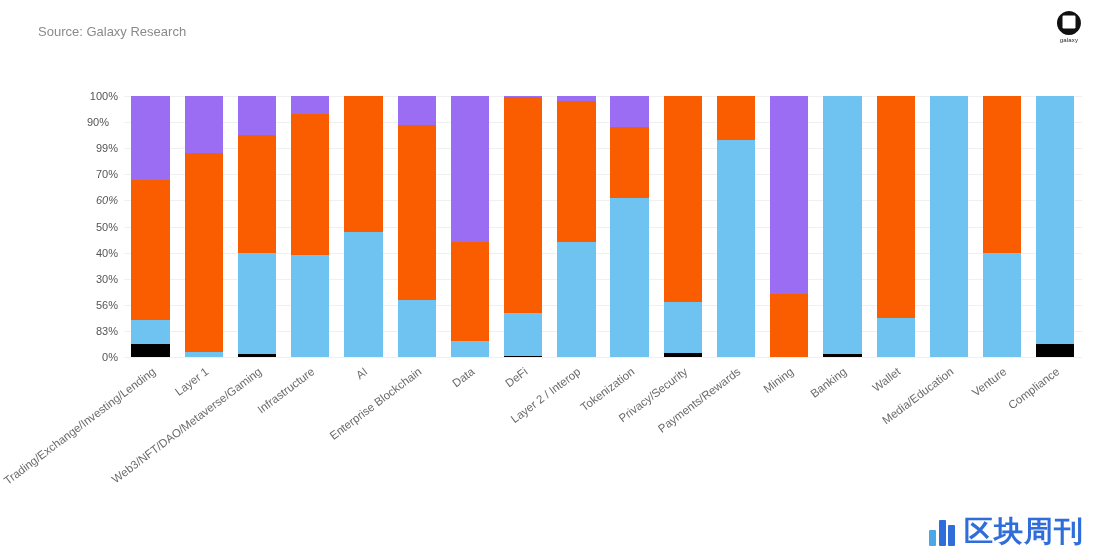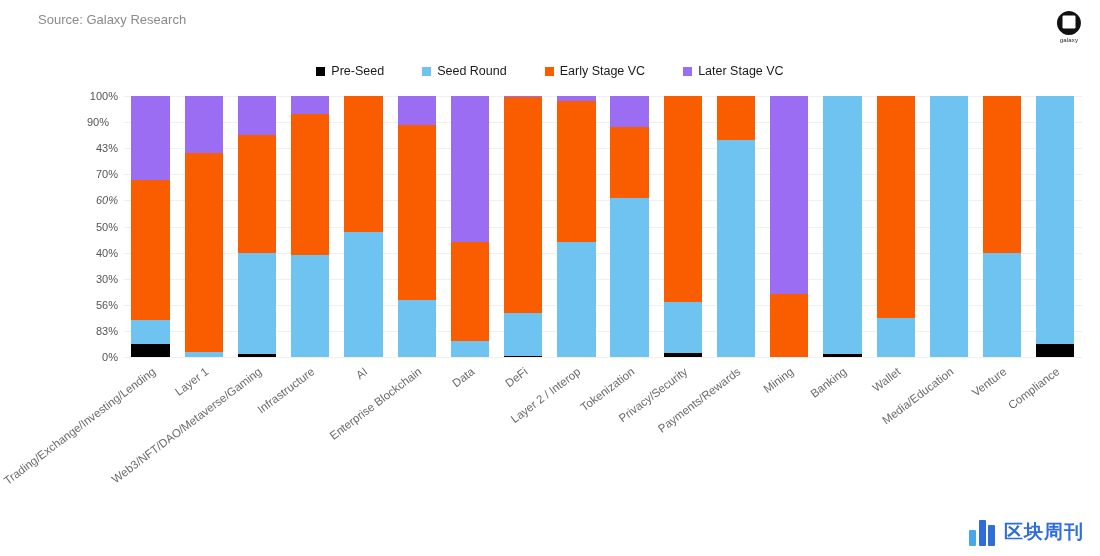--- a/index.html
+++ b/index.html
@@ -11,21 +11,21 @@
   }
   .page { position: relative; width: 1100px; height: 556px; background:#fff; }
 
   
   .header { position:absolute; left:38px; top:8px; }
   .title {
     font-size: 19.5px; font-weight: 700; color:#111111;
     letter-spacing: -0.2px; white-space: nowrap;
   }
   .subtitle {
-    font-size: 13px; color:#8a8a8a; margin-top: 4px; white-space: nowrap;
+    font-size: 13px; color:#8a8a8a; margin-top: 16px; white-space: nowrap;
   }
 
   
   .galaxy-logo { position:absolute; right:14px; top:10px; width:34px; height:40px; text-align:center; }
   .galaxy-mark { width:26px; height:26px; margin:0 auto; position:relative; }
   .galaxy-word { font-size:6px; color:#222; margin-top:1px; letter-spacing:.2px; }
 
   
   .legend {
     position:absolute; left:0; right:0; top:64px;
@@ -82,21 +82,21 @@
     position:absolute; left:40px; bottom:16px;
     font-size:10.5px; color:#c2c2c2; white-space:nowrap;
   }
   .watermark {
     position:absolute; right:16px; bottom:10px;
     display:flex; align-items:center; gap:9px;
   }
   .wm-bars { display:flex; align-items:flex-end; gap:2.5px; height:30px; }
   .wm-bar { width:7px; border-radius:1px; }
   .wm-text {
-    font-size:19px; font-weight:700; color:#2f6ddb; letter-spacing:1px;
+    font-size:29px; font-weight:700; color:#2f6ddb; letter-spacing:1px;
     font-family:"DejaVu Sans", sans-serif; line-height:1;
   }
 </style>
 </head>
 <body>
 
 <div class="page">
 
   <div class="header">
     <div class="subtitle">Source: Galaxy Research</div>
@@ -105,50 +105,32 @@
   <div class="galaxy-logo">
     <div class="galaxy-mark">
       <svg width="26" height="26" viewBox="0 0 26 26">
         <path d="M13 1 A12 12 0 1 1 12.9 1 Z" fill="#111"></path>
         <rect x="6.5" y="5.5" width="13" height="13" rx="1.2" fill="#fff"></rect>
       </svg>
     </div>
     <div class="galaxy-word">galaxy</div>
   </div>
 
-  <div class="legend" id="legend">
-      <div class="legend-item">
-        <span class="legend-swatch" style="background: rgb(0, 0, 0);"></span>
-        <span class="legend-label">Pre-Seed</span>
-      </div>
-      <div class="legend-item">
-        <span class="legend-swatch" style="background: rgb(111, 195, 240);"></span>
-        <span class="legend-label">Seed Round</span>
-      </div>
-      <div class="legend-item">
-        <span class="legend-swatch" style="background: rgb(249, 93, 0);"></span>
-        <span class="legend-label">Early Stage VC</span>
-      </div>
-      <div class="legend-item">
-        <span class="legend-swatch" style="background: rgb(155, 109, 243);"></span>
-        <span class="legend-label">Later Stage VC</span>
-      </div>
-    </div>
 
   <div class="plot-area">
     <div class="y-axis" id="y-axis">
         <div class="y-tick" style="top: 269px;">0%</div>
         <div class="y-tick" style="top: 242.9px;">83%</div>
         <div class="y-tick" style="top: 216.8px;">56%</div>
         <div class="y-tick" style="top: 190.7px;">30%</div>
         <div class="y-tick" style="top: 164.6px;">40%</div>
         <div class="y-tick" style="top: 138.5px;">50%</div>
         <div class="y-tick" style="top: 112.4px; font-style: italic;">60%</div>
         <div class="y-tick" style="top: 86.3px;">70%</div>
-        <div class="y-tick" style="top: 60.2px;">43%</div>
+        <div class="y-tick" style="top: 60.2px;">99%</div>
         <div class="y-tick" style="top: 34.1px; text-align: center;">90%</div>
         <div class="y-tick" style="top: 8px;">100%</div>
       </div>
     <div id="grid">
         <div class="grid-line" style="top: 269px; background: rgb(240, 240, 240);"></div>
         <div class="grid-line" style="top: 242.9px; background: rgb(240, 240, 240);"></div>
         <div class="grid-line" style="top: 216.8px; background: rgb(240, 240, 240);"></div>
         <div class="grid-line" style="top: 190.7px; background: rgb(240, 240, 240);"></div>
         <div class="grid-line" style="top: 164.6px; background: rgb(240, 240, 240);"></div>
         <div class="grid-line" style="top: 138.5px; background: rgb(240, 240, 240);"></div>

